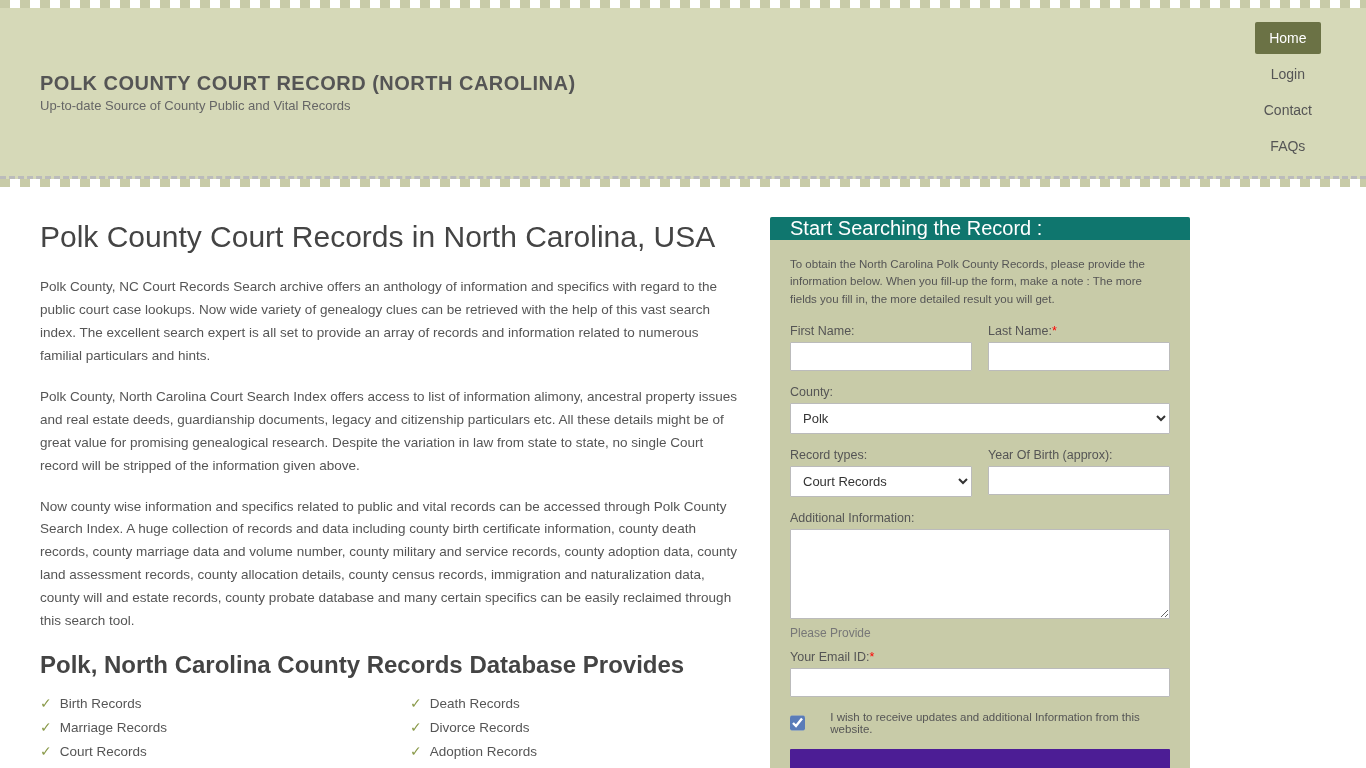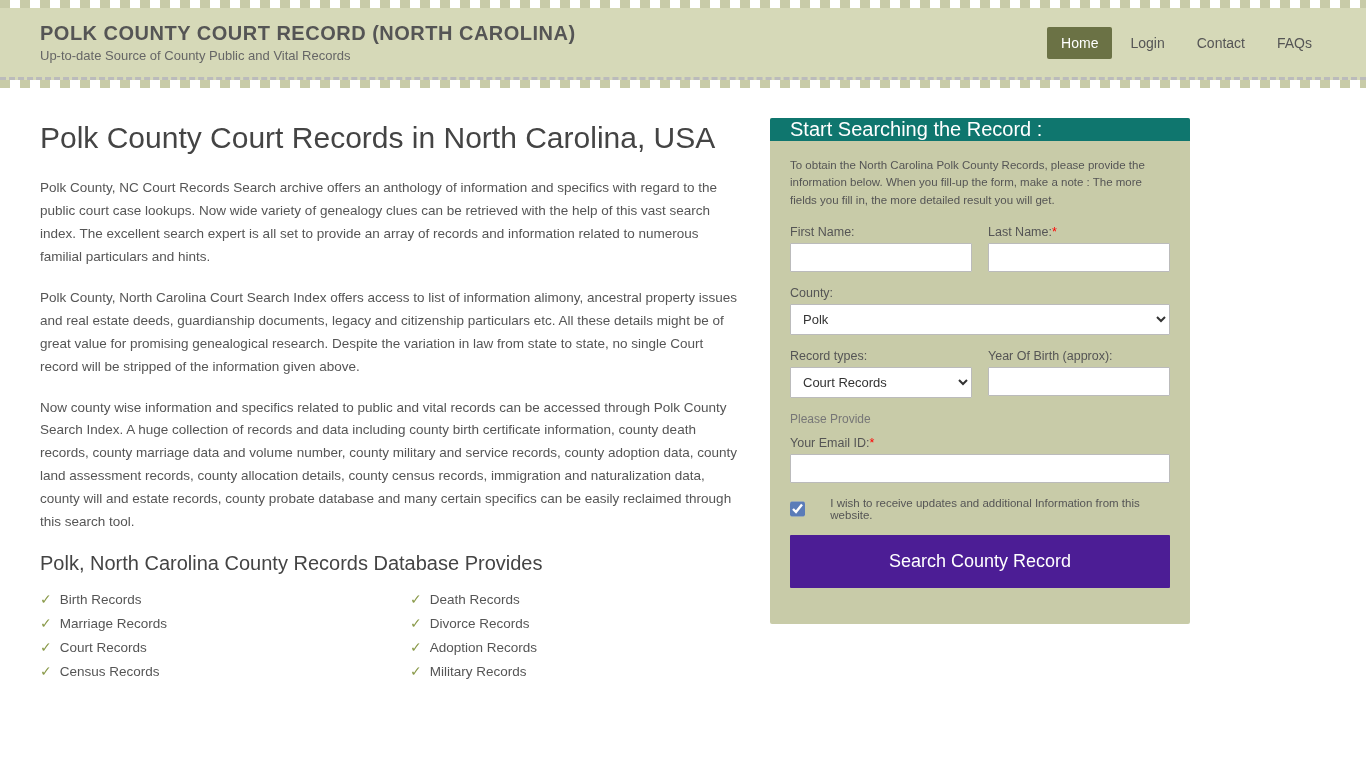--- a/index.html
+++ b/index.html
@@ -22,20 +22,21 @@
     }
     .header-left .site-subtitle {
       font-size: 13px;
       color: #666;
       margin-top: 3px;
     }
     .header-nav {
       display: flex;
       align-items: center;
       gap: 4px;
+      flex-direction: column;
     }
     .header-nav a {
       text-decoration: none;
       color: #555;
       padding: 8px 14px;
       font-size: 14px;
       cursor: pointer;
     }
     .header-nav a.active {
       background-color: #6b7245;
@@ -75,22 +76,22 @@
       margin-bottom: 20px;
       line-height: 1.3;
     }
     .left-content p {
       font-size: 13.5px;
       color: #555;
       line-height: 1.7;
       margin-bottom: 18px;
     }
     .left-content h2 {
-      font-size: 20px;
-      font-weight: 400;
+      font-size: 24px;
+      font-weight: 700;
       color: #444;
       margin-bottom: 16px;
       margin-top: 0;
     }
 
     
     .records-list {
       display: grid;
       grid-template-columns: 1fr 1fr;
       gap: 8px 40px;
@@ -312,20 +313,24 @@
               <option>Marriage Records</option>
               <option>Divorce Records</option>
             </select>
           </div>
           <div class="form-group">
             <label>Year Of Birth (approx):</label>
             <input type="text" style="">
           </div>
         </div>
 
+        <div class="form-group full-width">
+          <label>Additional Information:</label>
+          <textarea style=""></textarea>
+        </div>
 
         <div class="please-provide">Please Provide</div>
 
         <div class="form-row">
           <div class="form-group">
             <label>
               <span>Your Email ID:</span><span style="color:red">*</span>
             </label>
             <input type="email" style="">
           </div>

